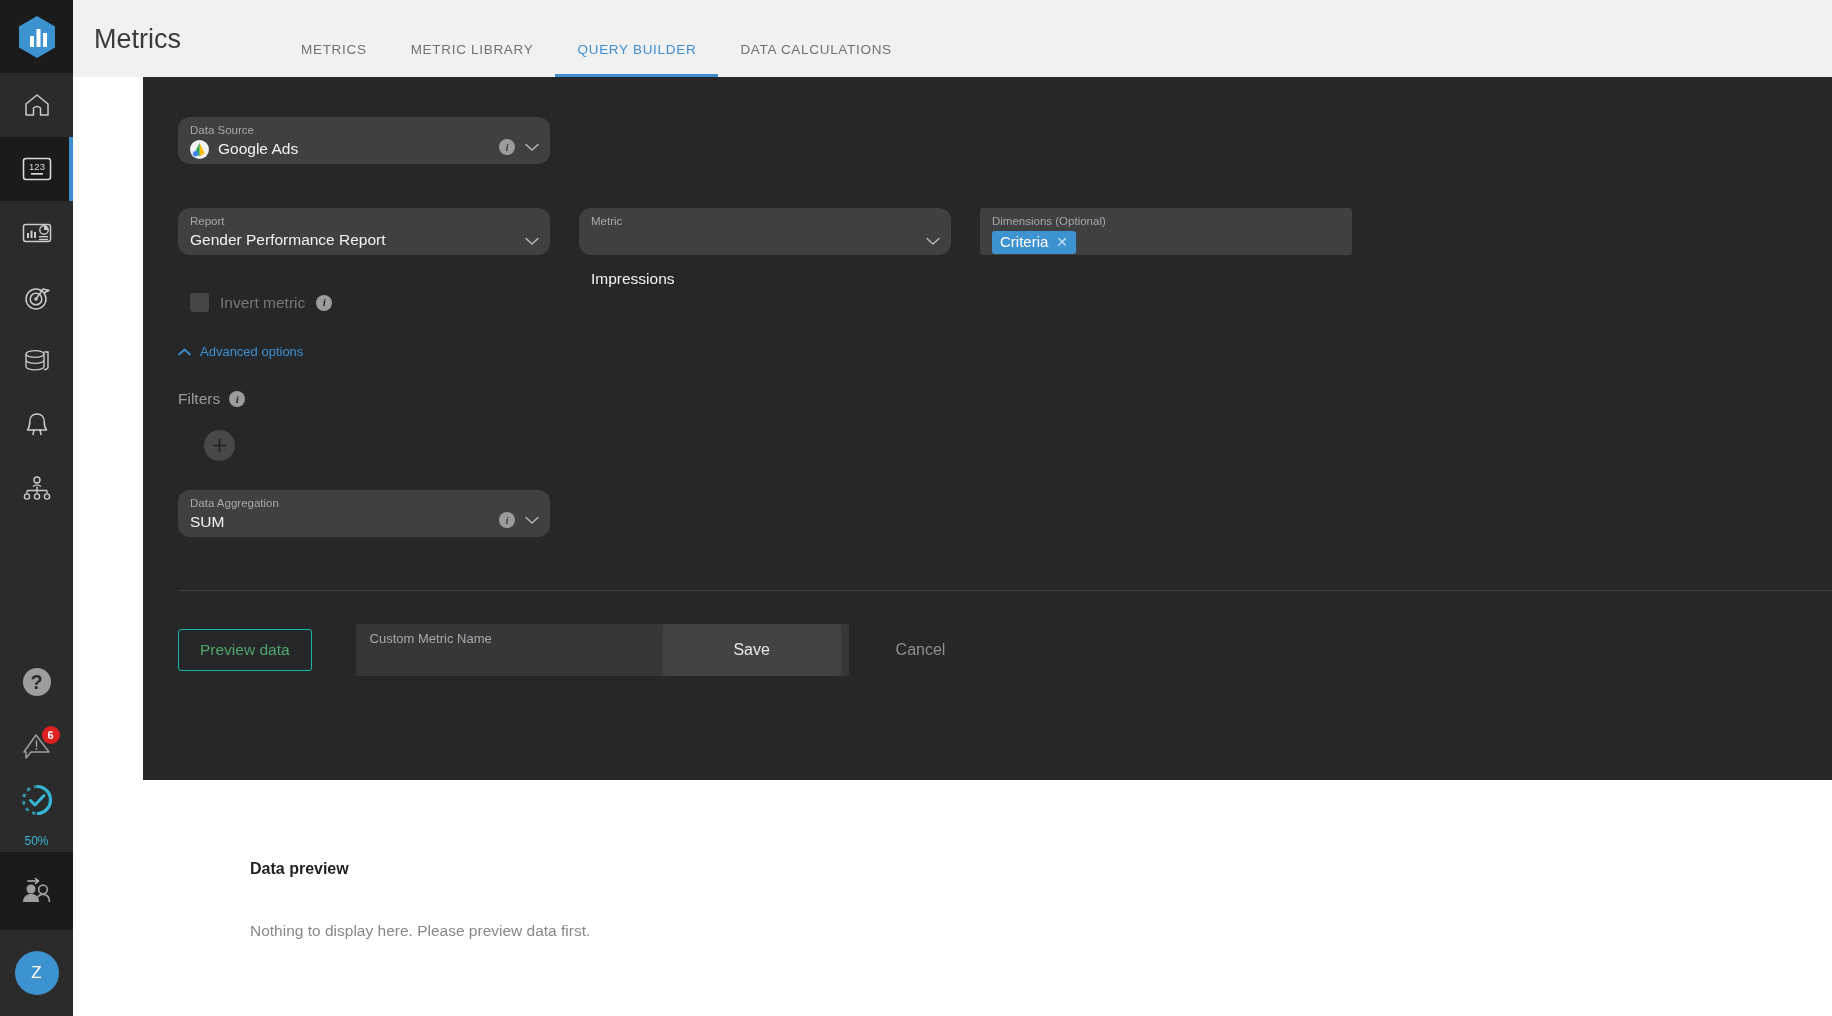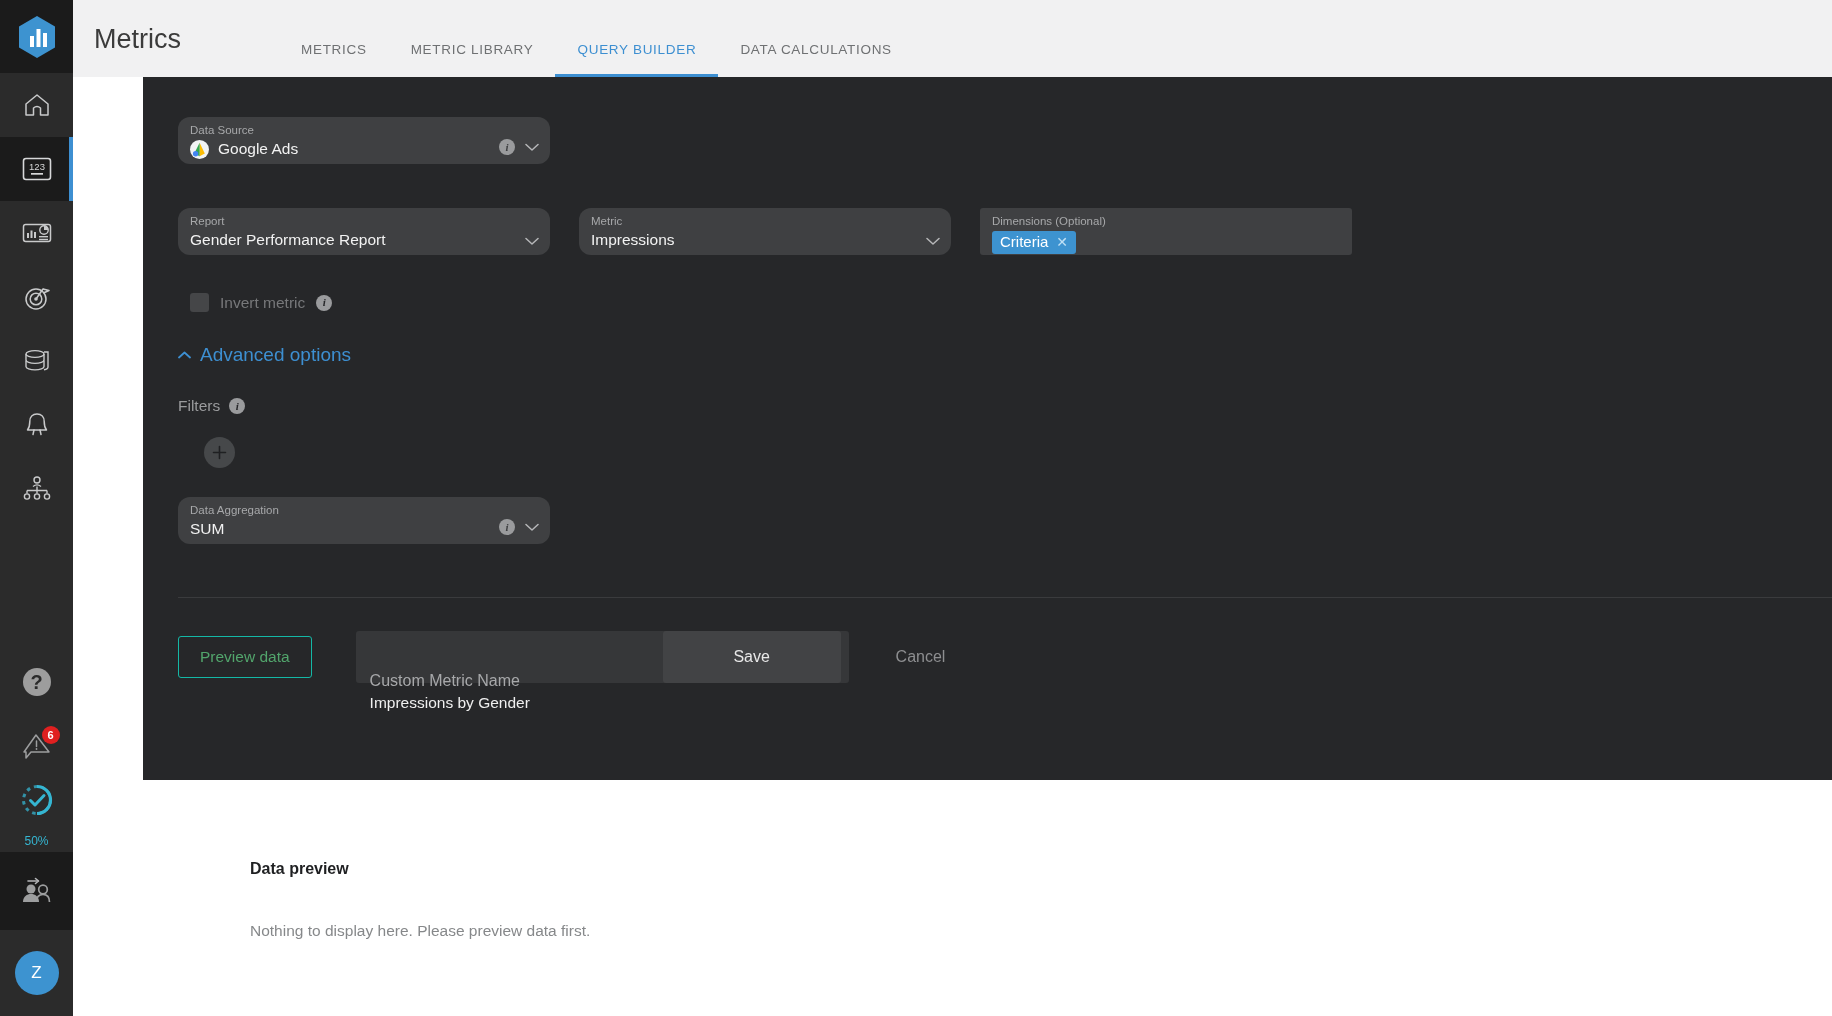--- a/index.html
+++ b/index.html
@@ -182,21 +182,21 @@
     display: flex; align-items: center; justify-content: center;
     line-height: 1;
     cursor: pointer;
   }
   .chev { width: 14px; height: 9px; cursor: pointer; }
 
   .row-datasource { width: 372px; margin-bottom: 44px; }
 
   .row-fields { display: flex; align-items: flex-start; gap: 29px; }
   .f-report { width: 372px; }
-  .f-metric { width: 372px; }
+  .f-metric { width: 372px; gap: 39px; }
   .f-dims {
     width: 372px;
     background: #3f4042;
     border-radius: 3px;
     height: 47px;
     padding: 7px 12px 0 12px;
     position: relative;
     cursor: text;
   }
   .chip {
@@ -233,21 +233,21 @@
   }
   .invert-label { font-size: 15.5px; color: #77787a; }
 
   
   .adv-row {
     display: flex;
     align-items: center;
     gap: 9px;
     margin-top: 32px;
     color: #3d8fd1;
-    font-size: 19px;
+    font-size: 13px;
     cursor: pointer;
     width: max-content;
   }
   .caret-up { width: 13px; height: 8px; }
 
   .filters-label {
     display: flex; align-items: center; gap: 9px;
     margin-top: 31px;
     font-size: 15.5px;
     color: #9a9b9d;
@@ -299,21 +299,21 @@
     height: 52px;
   }
   .name-field {
     position: absolute;
     inset: 0;
     background: #363739;
     border-radius: 3px;
     padding: 8px 0 0 14px;
     cursor: text;
   }
-  .name-label { font-size: 16px; color: #a7a8aa; line-height: 1.1; margin-top: 33px; }
+  .name-label { font-size: 13px; color: #a7a8aa; line-height: 1.1; }
   .name-value { font-size: 15.5px; color: #efefef; margin-top: 4px; line-height: 1.2; }
   .btn-save {
     position: absolute;
     right: 8px; top: 0;
     width: 178px; height: 52px;
     background: #424345;
     border-radius: 3px;
     color: #e8e8e8;
     font-size: 16px;
     display: flex; align-items: center; justify-content: center;
@@ -578,21 +578,20 @@
       </div>
 
       <div class="divider"></div>
 
       <div class="actions">
         <button class="btn-preview">Preview data</button>
 
         <div class="name-save-group">
           <div class="name-field">
             <div class="name-label">Custom Metric Name</div>
-            <div class="name-value">Impressions by Gender</div>
           </div>
           <button class="btn-save">Save</button>
         </div>
 
         <button class="btn-cancel">Cancel</button>
       </div>
     </div>
 
     <div class="preview">
       <div class="preview-title">Data preview</div>

